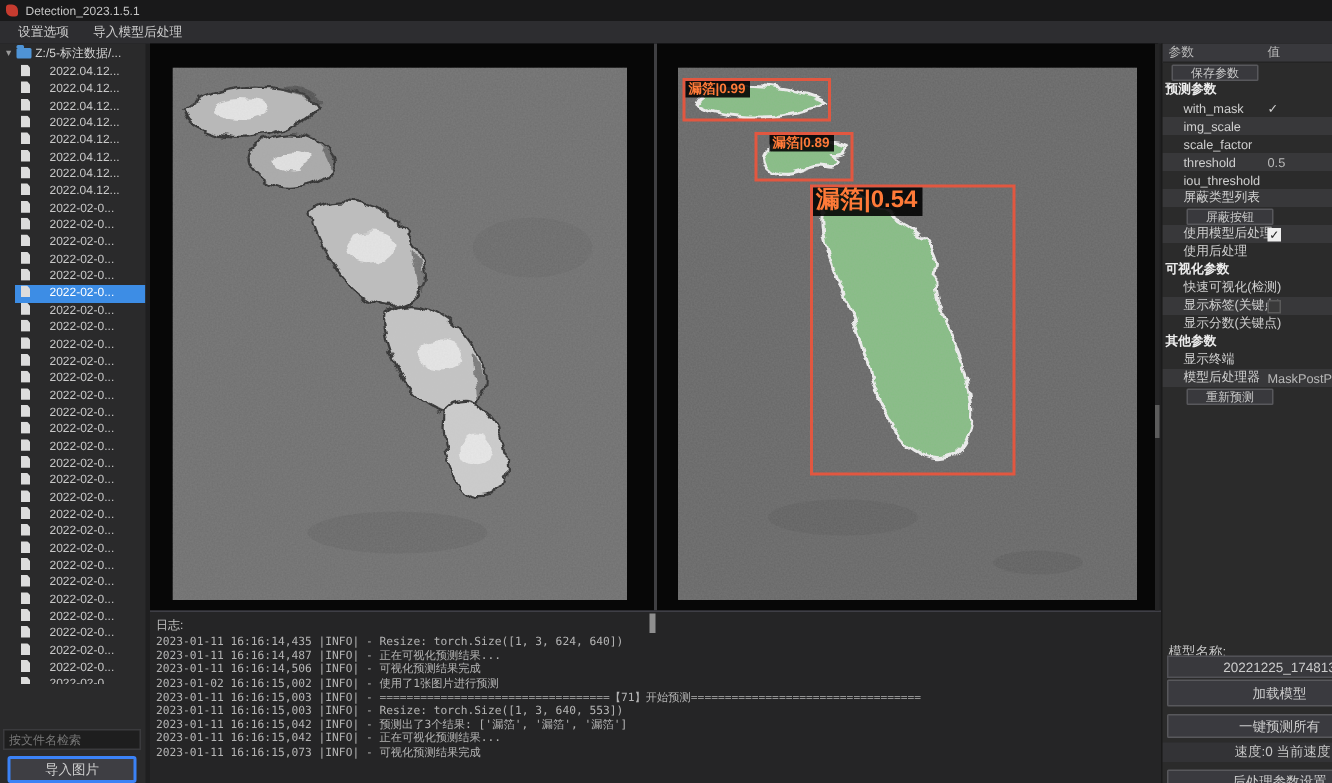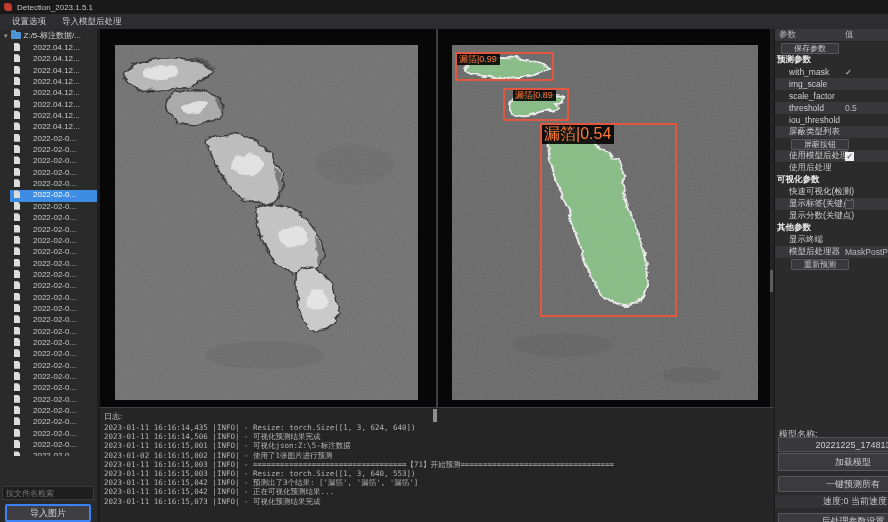--- a/index.html
+++ b/index.html
@@ -29,21 +29,21 @@
   .search-input{position:absolute;left:2px;top:457px;width:92px;height:14px;background:#1e1e1e;border:1px solid #3a3a3d;color:#bbbbbb;font-size:8px;padding:0 3px;font-family:"Liberation Sans",sans-serif;}
   .search-input::placeholder{color:#777777;}
   .import-btn{position:absolute;left:5px;top:475px;width:86px;height:18px;background:#3e3e43;border:2px solid #3b82f6;border-radius:2px;color:#d0d0d0;font-size:9px;font-family:"Liberation Sans",sans-serif;}
 
   .viewer{position:absolute;left:100px;top:29px;width:672px;height:378px;background:#070707;}
   .img-left{position:absolute;left:15px;top:16px;width:303px;height:355px;}
   .v-divider{position:absolute;left:336px;top:0;width:2px;height:378px;background:#3f3f42;}
   .img-right{position:absolute;left:352px;top:16px;width:306px;height:355px;}
   .det-layer{position:absolute;left:0;top:0;width:100%;height:100%;}
   .det-box{position:absolute;border:2px solid var(--accent-box);}
-  .det-label{position:absolute;background:rgba(0,0,0,0.88);color:var(--label-text);font-weight:normal;padding:0 3px 1px 2px;white-space:nowrap;line-height:1.15;}
+  .det-label{position:absolute;background:rgba(0,0,0,0.88);color:var(--label-text);font-weight:bold;padding:0 3px 1px 2px;white-space:nowrap;line-height:1.15;}
 
   .log-panel{position:absolute;left:100px;top:407px;width:674px;height:115px;background:#252526;border-top:1px solid #3f3f46;overflow:hidden;}
   .log-title{font-size:8px;color:#c0c0c0;padding:3px 0 1px 4px;}
   .log-line{font-family:"DejaVu Sans Mono",monospace;font-size:7.5px;line-height:9.2px;color:#b4b4b4;white-space:pre;padding-left:4px;}
   .log-scroll-thumb{position:absolute;left:333px;top:1px;width:4px;height:13px;background:#8f8f8f;}
 
   .right-scrollbar{position:absolute;left:770px;top:29px;width:3px;height:378px;background:#242425;}
   .right-scroll-thumb{position:absolute;left:0;top:241px;width:3px;height:22px;background:#5c5c5c;}
 
   .right-panel{position:absolute;left:774px;top:29px;width:114px;height:493px;background:#2b2b2b;border-left:1px solid #1a1a1a;overflow:hidden;font-size:8.5px;}
@@ -318,22 +318,22 @@
         <div class="det-box" style="left: 88px; top: 78px; width: 137px; height: 194px;"></div>
         <div class="det-label" style="left: 90px; top: 80px; font-size: 16px;">漏箔|0.54</div>
       </div>
   </div>
 </div>
 
 <div class="log-panel">
   <div class="log-title">日志:</div>
   <div id="log-lines">
       <div class="log-line">2023-01-11 16:16:14,435 |INFO| - Resize: torch.Size([1, 3, 624, 640])</div>
+      <div class="log-line">2023-01-11 16:16:14,487 |INFO| - 正在可视化预测结果...</div>
       <div class="log-line">2023-01-11 16:16:14,506 |INFO| - 可视化预测结果完成</div>
-      <div class="log-line">2023-01-11 16:16:15,001 |INFO| - 可视化json:Z:\5-标注数据</div>
       <div class="log-line">2023-01-02 16:16:15,002 |INFO| - 使用了1张图片进行预测</div>
       <div class="log-line">2023-01-11 16:16:15,003 |INFO| - ==================================【71】开始预测==================================</div>
       <div class="log-line">2023-01-11 16:16:15,003 |INFO| - Resize: torch.Size([1, 3, 640, 553])</div>
       <div class="log-line">2023-01-11 16:16:15,042 |INFO| - 预测出了3个结果: ['漏箔', '漏箔', '漏箔']</div>
       <div class="log-line">2023-01-11 16:16:15,042 |INFO| - 正在可视化预测结果...</div>
       <div class="log-line">2023-01-11 16:16:15,073 |INFO| - 可视化预测结果完成</div>
     </div>
   <div class="log-scroll-thumb"></div>
 </div>
 

